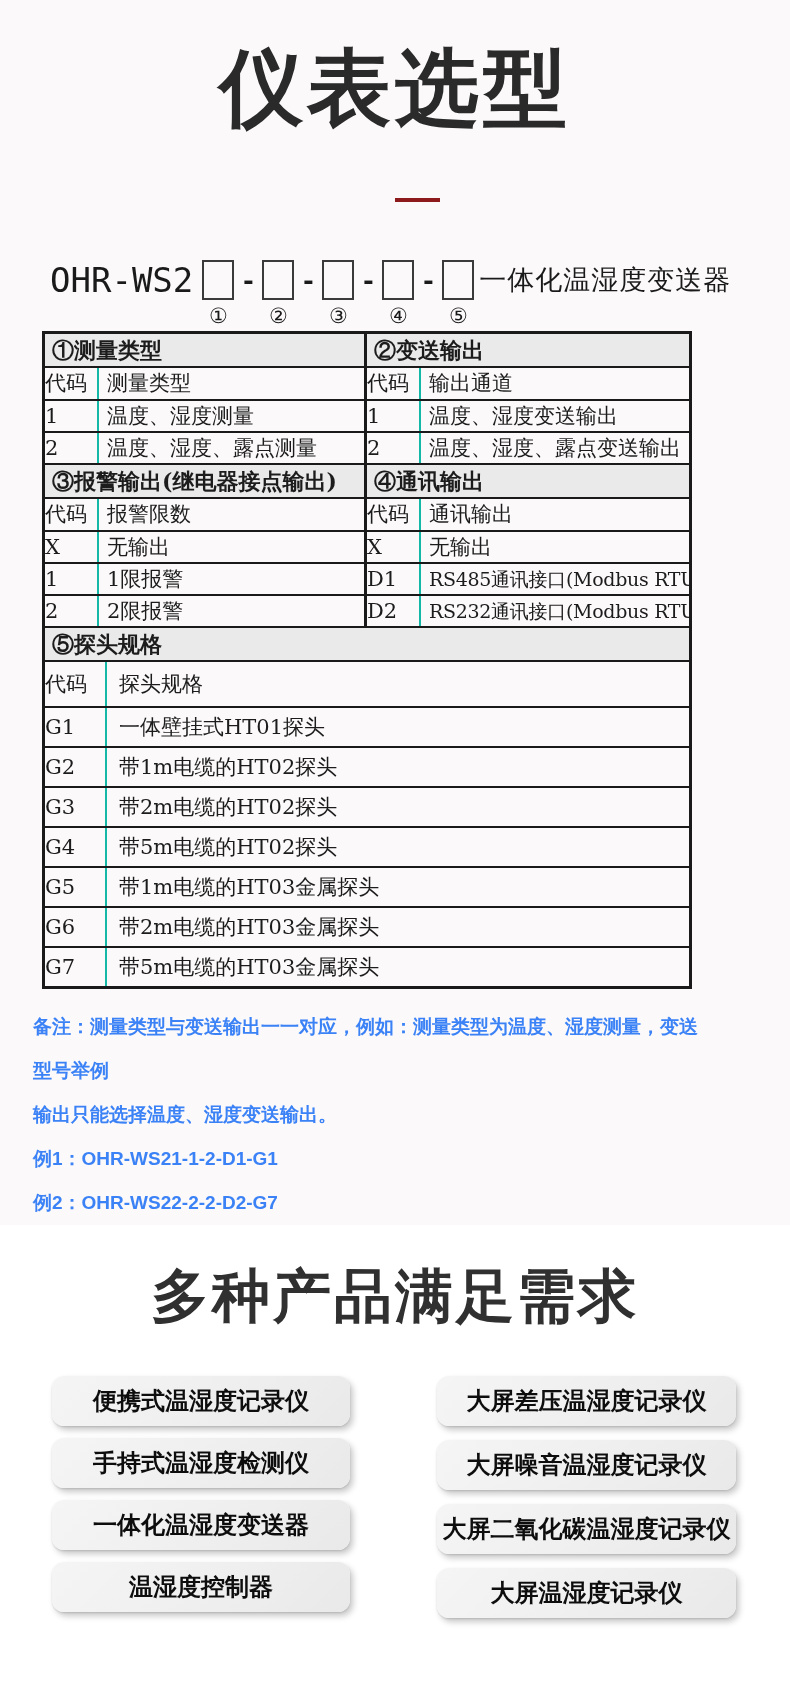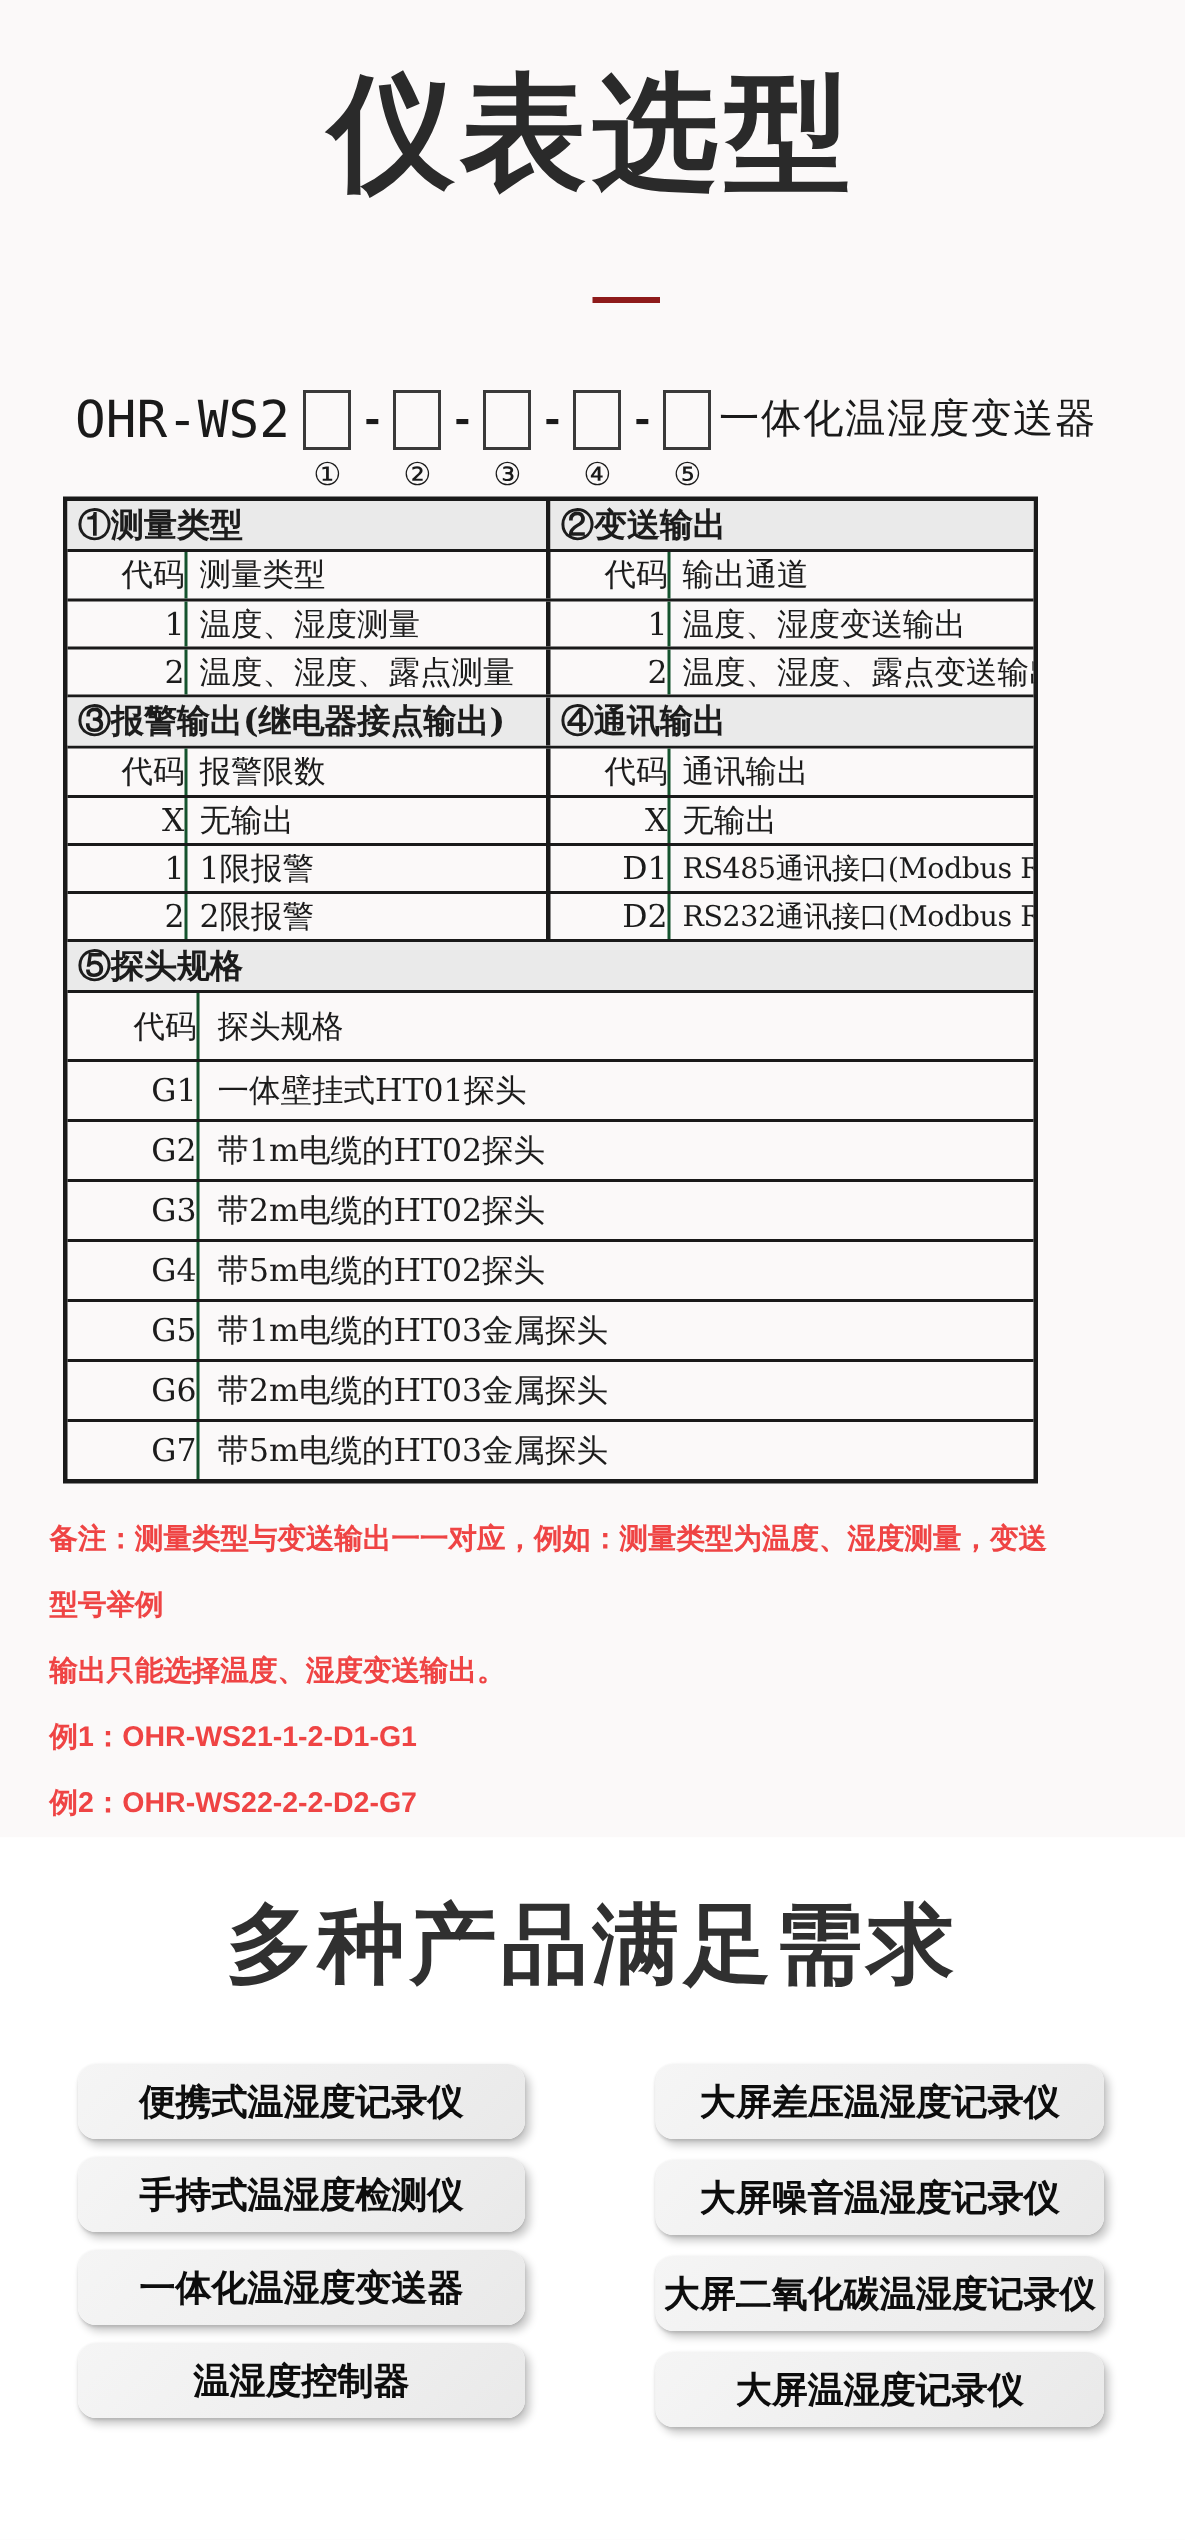--- a/index.html
+++ b/index.html
@@ -35,28 +35,28 @@
   .half.right{flex:1;}
   .full{flex:1;display:flex;}
   .sec-h{background:#eaeaea;font-size:22px;font-weight:600;padding-left:7px;white-space:nowrap;overflow:hidden;}
   .r-sech{height:32px;}  .r-sech .sec-h{line-height:32px;}
   .r-colh{height:31px;}  .r-colh .cell{line-height:31px;}
   .r-data{height:30px;}  .r-data .cell{line-height:30px;}
   .r-s5h{height:32px;}   .r-s5h .sec-h{line-height:32px;}
   .r-s5colh{height:44px;}.r-s5colh .cell{line-height:44px;}
   .r-g{height:38px;}     .r-g .cell{line-height:38px;}
   .cell{font-size:21px;white-space:nowrap;overflow:hidden;box-sizing:border-box;}
-  .code-c{width:54px;border-right:2px solid #14532d;text-align:right;flex-shrink:0;margin-left:26px;}
+  .code-c{width:54px;border-right:2px solid #14b8a6;text-align:left;flex-shrink:0;}
   .label-c{flex:1;padding-left:8px;}
   .label-c.small{font-size:19px;letter-spacing:-0.3px;}
   .s5 .code-c{width:62px;}
   .s5 .label-c{padding-left:12px;}
 
   
-  .notes{position:absolute;left:33px;top:1012px;width:724px;font-size:19px;font-weight:600;color:#ef4444;}
+  .notes{position:absolute;left:33px;top:1012px;width:724px;font-size:19px;font-weight:600;color:#3b82f6;}
   .note-line{line-height:30px;margin-bottom:14px;white-space:nowrap;}
 
   
   .products-headline{position:absolute;left:0;top:1258px;width:790px;display:flex;
     justify-content:center;font-size:58px;font-weight:900;letter-spacing:3px;color:#303030;}
   .btn-col{position:absolute;display:flex;flex-direction:column;gap:12px;}
   .btn-col.leftcol{left:52px;top:1376px;width:298px;}
   .btn-col.rightcol{left:437px;top:1376px;width:299px;gap:14px;}
   .product-button{height:50px;border-radius:12px;
     background:linear-gradient(135deg,#f5f5f5 0%,#ededed 70%,#e9e9e9 100%);

